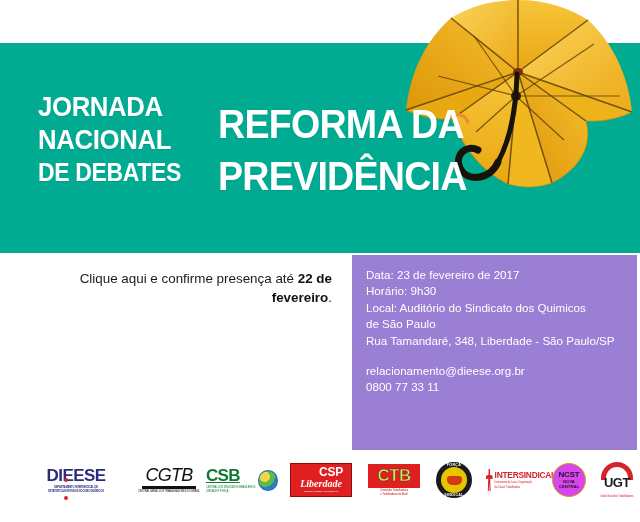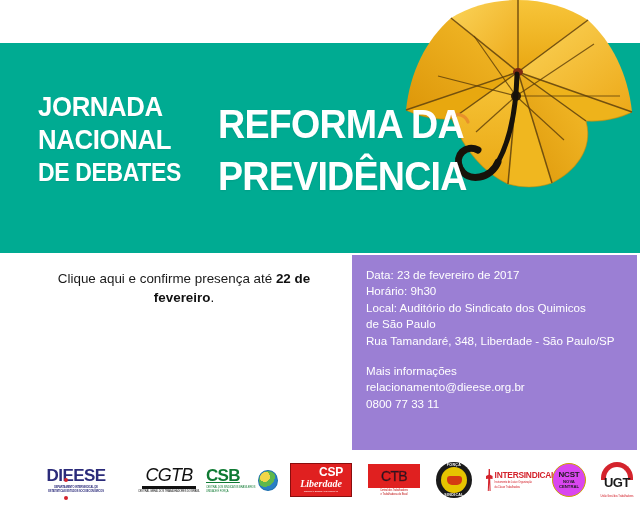--- a/index.html
+++ b/index.html
@@ -76,21 +76,21 @@
     left: 36px; top: 270px;
     width: 296px;
     color: #1a1a1a;
     font-size: 13.4px;
     line-height: 18.6px;
     text-align: justify;
   }
   .body-text .hl { color: #00ab92; font-weight: bold; }
   .body-text .bd { font-weight: bold; color: #111; }
   .body-text p + p { margin-top: 15px; }
-  .cta-line { text-align: center; }
+  .cta-line { text-align: right; }
 
   
   .info-box {
     position: absolute;
     left: 352px; top: 255px;
     width: 285px; height: 195px;
     background: #9b7fd4;
     color: #ffffff;
   }
   .info-top {
@@ -192,21 +192,21 @@
   }
   .csp-sub { color: #ffffff; font-size: 2.4px; }
 
   
   .l-ctb { left: 364px; width: 60px; }
   .ctb-box {
     width: 52px; height: 24px; background: #e02020;
     display: flex; align-items: center; justify-content: center;
   }
   .ctb-main {
-    font-weight: normal; font-size: 14px; color: #0f172a;
+    font-weight: bold; font-size: 17px; color: #bef264;
     letter-spacing: -0.6px; -webkit-text-stroke: 0.5px #7a1010;
   }
   .ctb-sub { color: #c01616; }
 
   
   .l-forca { left: 432px; width: 44px; }
   .forca-circle {
     width: 36px; height: 36px; border-radius: 50%;
     background: #1a1a1a; position: relative;
     display: flex; align-items: center; justify-content: center;
@@ -371,21 +371,20 @@
         <span>9h30</span>
       </div>
       <div class="info-row">
         <span class="info-key">Local:</span>
         <span>Auditório do Sindicato dos Quimicos</span>
       </div>
       <div class="info-row">de São Paulo</div>
       <div class="info-row">Rua Tamandaré, 348, Liberdade - São Paulo/SP</div>
     </div>
     <div class="info-bottom">
-      <div class="info-row">Mais informações</div>
       <div class="info-row">relacionamento@dieese.org.br</div>
       <div class="info-row">0800 77 33 11</div>
     </div>
   </div>
 
   <div class="logo-bar">
 
     <div class="logo l-dieese">
       <div class="dieese-main">
         <span>DIEESE</span>

